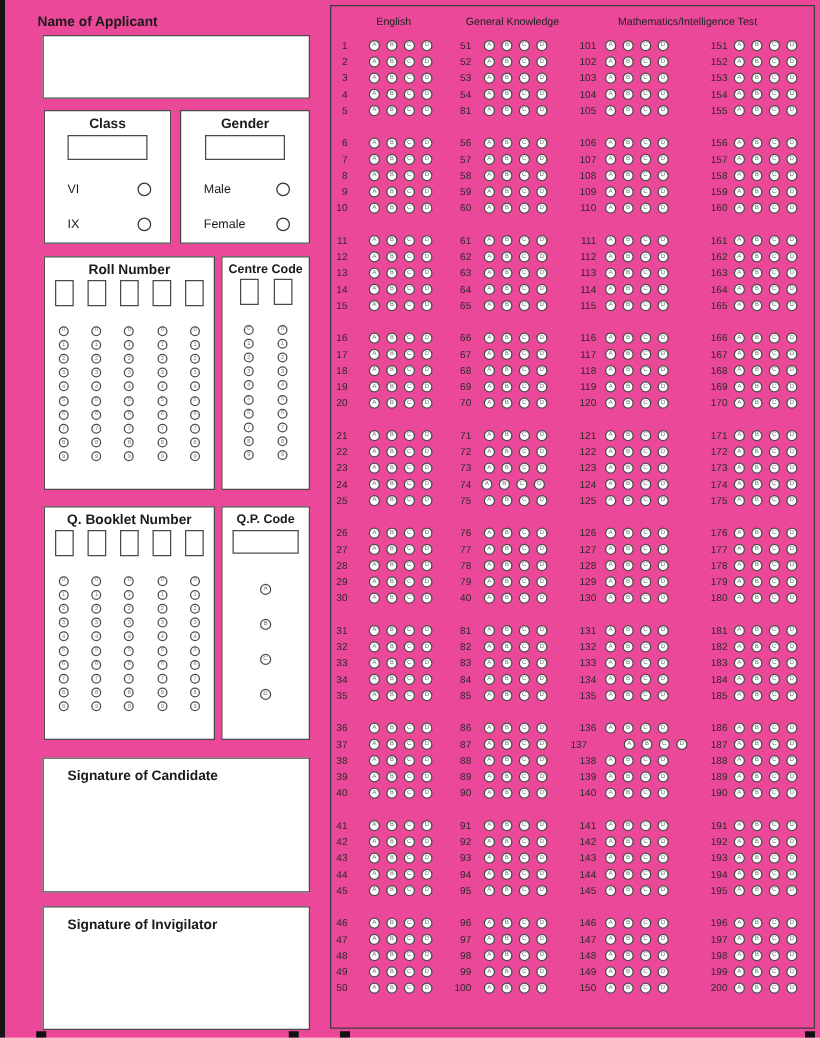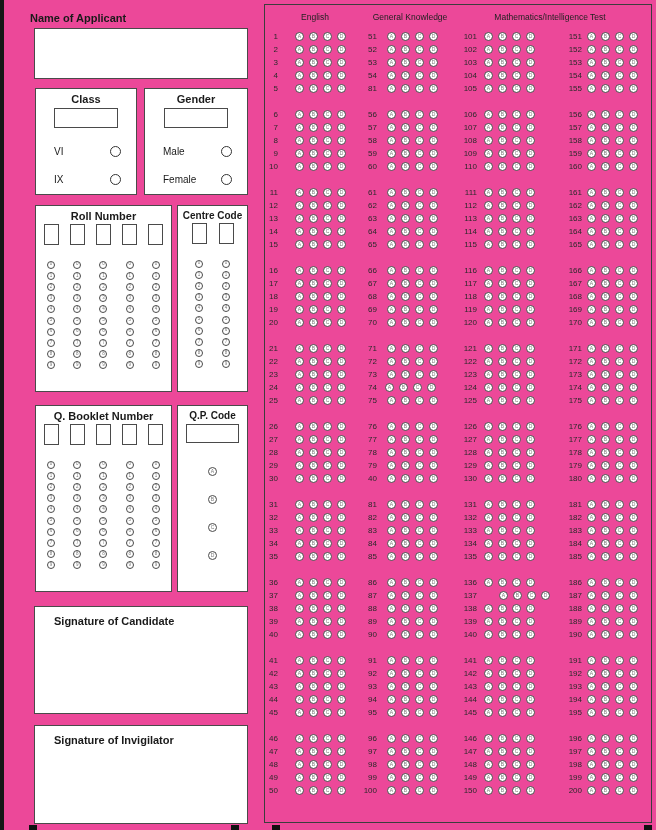--- a/index.html
+++ b/index.html
@@ -1550,21 +1550,21 @@
           <div class="q-row">
             <span class="q-num" style="width: 28px; margin-right: 7px;">136</span>
             <span class="q-bubbles">
               <span class="bubble a-bubble">A</span>
               <span class="bubble a-bubble">B</span>
               <span class="bubble a-bubble">C</span>
               <span class="bubble a-bubble">D</span>
             </span>
           </div>
           <div class="q-row">
-            <span class="q-num" style="width: 28px; margin-right: 22px;">137</span>
+            <span class="q-num" style="width: 28px; margin-right: 22px; text-align: center;">137</span>
             <span class="q-bubbles">
               <span class="bubble a-bubble">A</span>
               <span class="bubble a-bubble">B</span>
               <span class="bubble a-bubble">C</span>
               <span class="bubble a-bubble">D</span>
             </span>
           </div>
           <div class="q-row">
             <span class="q-num" style="width: 28px; margin-right: 7px;">138</span>
             <span class="q-bubbles">

